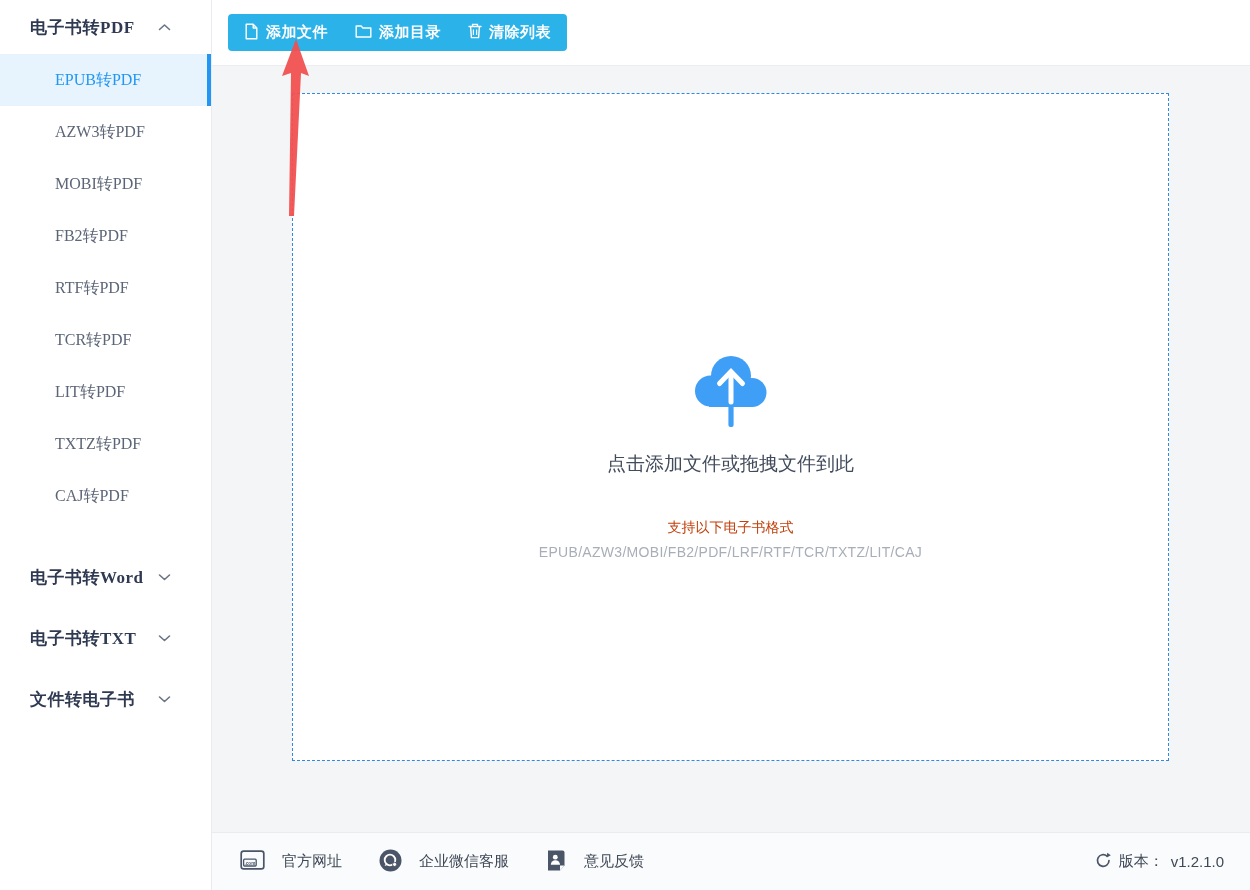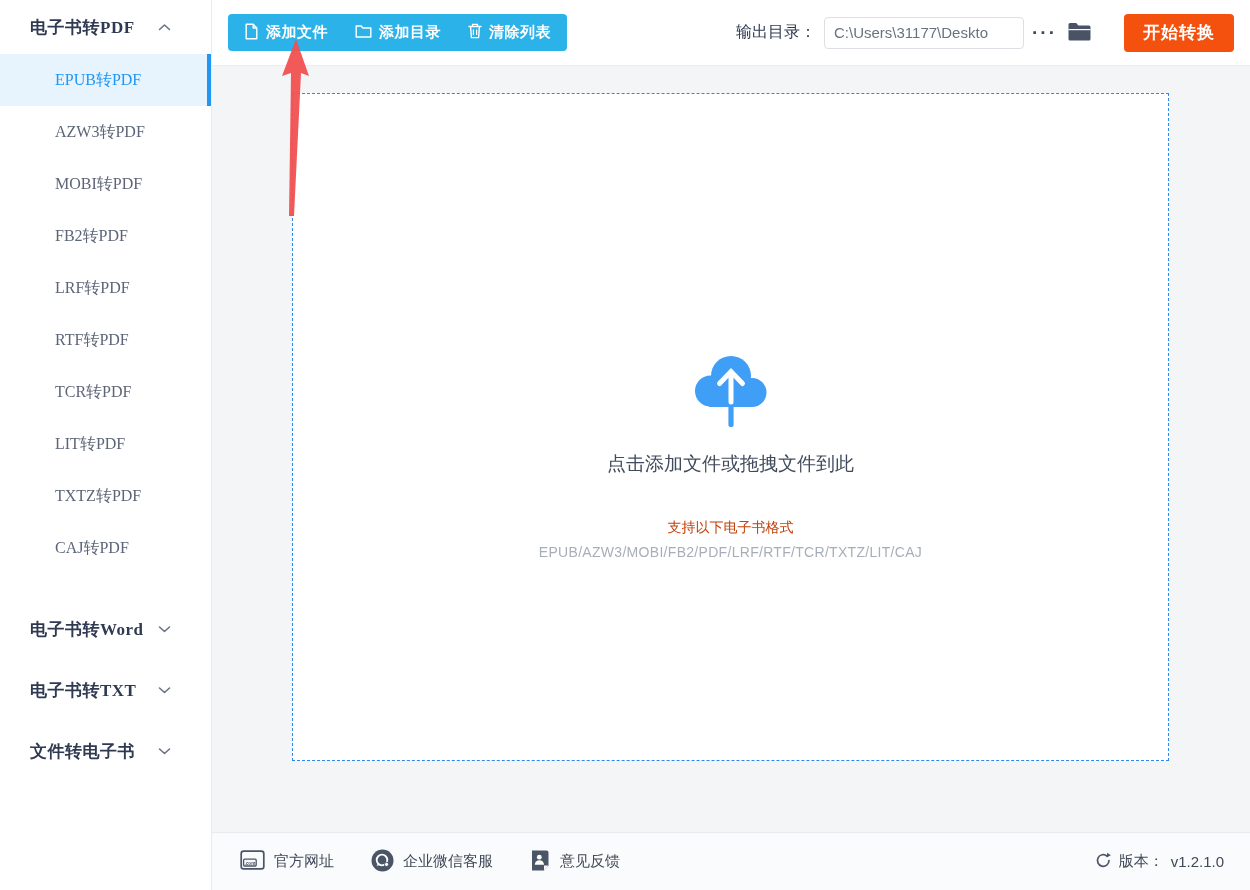--- a/index.html
+++ b/index.html
@@ -35,21 +35,21 @@
 
   
   .content { flex:1; background:#f4f5f7; position:relative; }
   .dropzone { position:absolute; left:80px; right:81px; top:27px; height:668px; background:#fff; border:1px dashed #2f87ea; display:flex; flex-direction:column; align-items:center; padding-top:255px; cursor:pointer; }
   .dz-main-text { margin-top:18px; font-size:19px; color:#414b5c;font-family:Liberation Mono, monospace; }
   .dz-sub-text { margin-top:42px; font-size:14px; color:#c2410c; }
   .dz-formats { margin-top:7px; font-size:14px; color:#a8aeb8; letter-spacing:.3px; }
 
   
   .footer { height:58px; min-height:58px; background:#fafbfc; border-top:1px solid #e9ebee; display:flex; align-items:center; padding:0 26px 0 28px; gap:37px; }
-  .foot-link { display:flex; align-items:center; gap:9px; background:none; border:none; font-family:inherit; font-size:15px; color:#3f4957; cursor:pointer; }
+  .foot-link { display:flex; align-items:center; gap:17px; background:none; border:none; font-family:inherit; font-size:15px; color:#3f4957; cursor:pointer; }
   .version { margin-left:auto; display:flex; align-items:center; gap:7px; font-size:15px; color:#3f4957; }
 
   .arrow-overlay { position:absolute; left:270px; top:30px; width:60px; height:200px; pointer-events:none; z-index:5; }
 </style>
 </head>
 <body>
 
 <div class="app">
 
   <aside class="sidebar">
@@ -68,23 +68,20 @@
           <span>EPUB转PDF</span>
         </div>
       <div class="side-item">
           <span>AZW3转PDF</span>
         </div>
       <div class="side-item">
           <span>MOBI转PDF</span>
         </div>
       <div class="side-item">
           <span>FB2转PDF</span>
-        </div>
-      <div class="side-item">
-          <span>LRF转PDF</span>
         </div>
       <div class="side-item">
           <span>RTF转PDF</span>
         </div>
       <div class="side-item">
           <span>TCR转PDF</span>
         </div>
       <div class="side-item">
           <span>LIT转PDF</span>
         </div>
@@ -153,34 +150,20 @@
                 <path d="M1 3.5h12" stroke="#fff" stroke-width="1.4" stroke-linecap="round"></path>
                 <path d="M4.6 3.2V1.4h4.8v1.8" fill="none" stroke="#fff" stroke-width="1.4"></path>
                 <path d="M2.6 3.8l.8 10.8h7.2l.8-10.8" fill="none" stroke="#fff" stroke-width="1.4" stroke-linejoin="round"></path>
                 <path d="M5.4 6.5v5.5 M8.6 6.5v5.5" stroke="#fff" stroke-width="1.2"></path>
               </svg>
           </span>
           <span>清除列表</span>
         </button>
       </div>
 
-      <div class="out-group">
-        <span class="out-label">输出目录：</span>
-        <input class="out-input" type="text" value="C:\Users\31177\Deskto" style="">
-        <button class="dots-btn">···</button>
-        <button class="folder-btn">
-          <span>
-            <svg width="25" height="21" viewBox="0 0 25 21">
-                <path d="M1.5 3.5a1.5 1.5 0 0 1 1.5-1.5h6.2l2.2 2.6h10.6a1.5 1.5 0 0 1 1.5 1.5v12a1.5 1.5 0 0 1-1.5 1.5H3a1.5 1.5 0 0 1-1.5-1.5z" fill="#4a5366"></path>
-                <path d="M1.5 8h22v1.2h-22z" fill="#fafbfc"></path>
-              </svg>
-          </span>
-        </button>
-        <button class="convert-btn">开始转换</button>
-      </div>
     </header>
 
     <div class="content">
       <div class="dropzone">
         <span>
           <svg width="76" height="80" viewBox="0 0 76 80">
             <rect x="35.4" y="52" width="5.2" height="26" rx="2" fill="#3f9ef6"></rect>
             <g fill="#3f9ef6">
               <circle cx="38" cy="27" r="20"></circle>
               <circle cx="17.5" cy="42" r="15.5"></circle>

